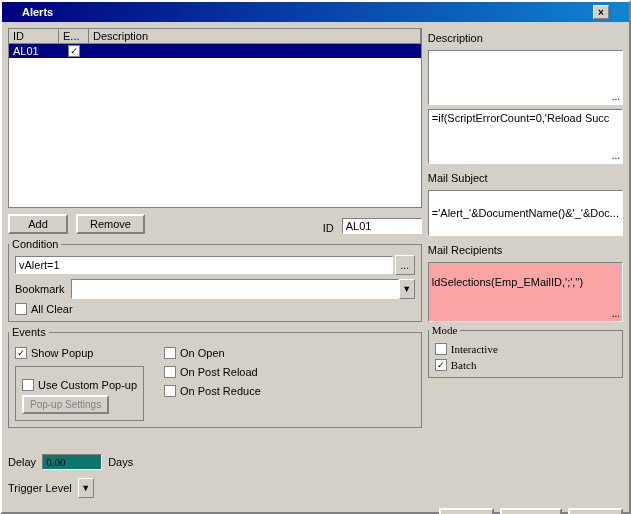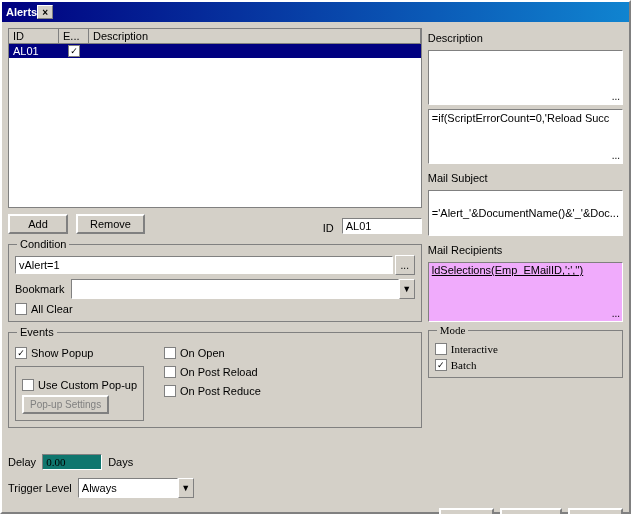--- a/index.html
+++ b/index.html
@@ -18,23 +18,24 @@
       border: 2px solid #ffffff;
       border-right-color: #808080;
       border-bottom-color: #808080;
       box-shadow: 1px 1px 0 #000;
       display: flex;
       flex-direction: column;
     }
     .title-bar {
       background: linear-gradient(to right, #000080, #1084d0);
       color: white;
-      padding: 3px 4px;
-      display: flex;
-      align-items: center;
+      padding: 3px 20px;
+      display: flex;
+      align-items: center;
+      justify-content: space-between;
       font-weight: bold;
       font-size: 11px;
       user-select: none;
     }
     .title-bar-close {
       background: #d4d0c8;
       border: 1px solid;
       border-color: #fff #808080 #808080 #fff;
       width: 16px;
       height: 14px;
@@ -142,21 +143,21 @@
     
     .group-box {
       border: 1px solid #808080;
       padding: 10px 6px 6px 6px;
       position: relative;
       margin-top: 6px;
     }
     .group-label {
       position: absolute;
       top: -7px;
-      left: 8px;
+      left: 0;
       background: #d4d0c8;
       padding: 0 3px;
       font-size: 11px;
     }
     .condition-input-row {
       display: flex;
       align-items: center;
       gap: 2px;
     }
     .condition-input {
@@ -305,28 +306,27 @@
       padding: 16px 3px;
       font-size: 11px;
       font-family: 'MS Sans Serif', Arial, sans-serif;
       width: 100%;
       white-space: nowrap;
       overflow: hidden;
     }
     .mail-recipients-box {
       border: 1px solid;
       border-color: #808080 #ffffff #ffffff #808080;
-      background: #f0abfc;
-      padding: 1px 3px;
+      background: #fca5a5;
+      padding: 13px 3px;
       font-size: 11px;
       font-family: 'MS Sans Serif', Arial, sans-serif;
       width: 100%;
       min-height: 60px;
       position: relative;
-      text-decoration: underline;
     }
     .mail-recipients-box .ellipsis-corner {
       position: absolute;
       bottom: 2px;
       right: 2px;
       font-size: 10px;
     }
     
     .bottom-bar {
       display: flex;
@@ -445,21 +445,20 @@
 
       <div class="delay-row">
         <span>Delay</span>
         <input class="delay-input" type="text" value="0.00" style="">
         <span>Days</span>
       </div>
 
       <div class="trigger-row">
         <span>Trigger Level</span>
         <div class="trigger-select-wrap">
-          <input class="trigger-select" type="text" value="Always" style="">
           <button class="dropdown-btn">▼</button>
         </div>
       </div>
 
     </div>
 
     <div class="right-panel">
 
       <div class="field-label">Description</div>
       <div class="multiline-display" style="min-height:55px;">

